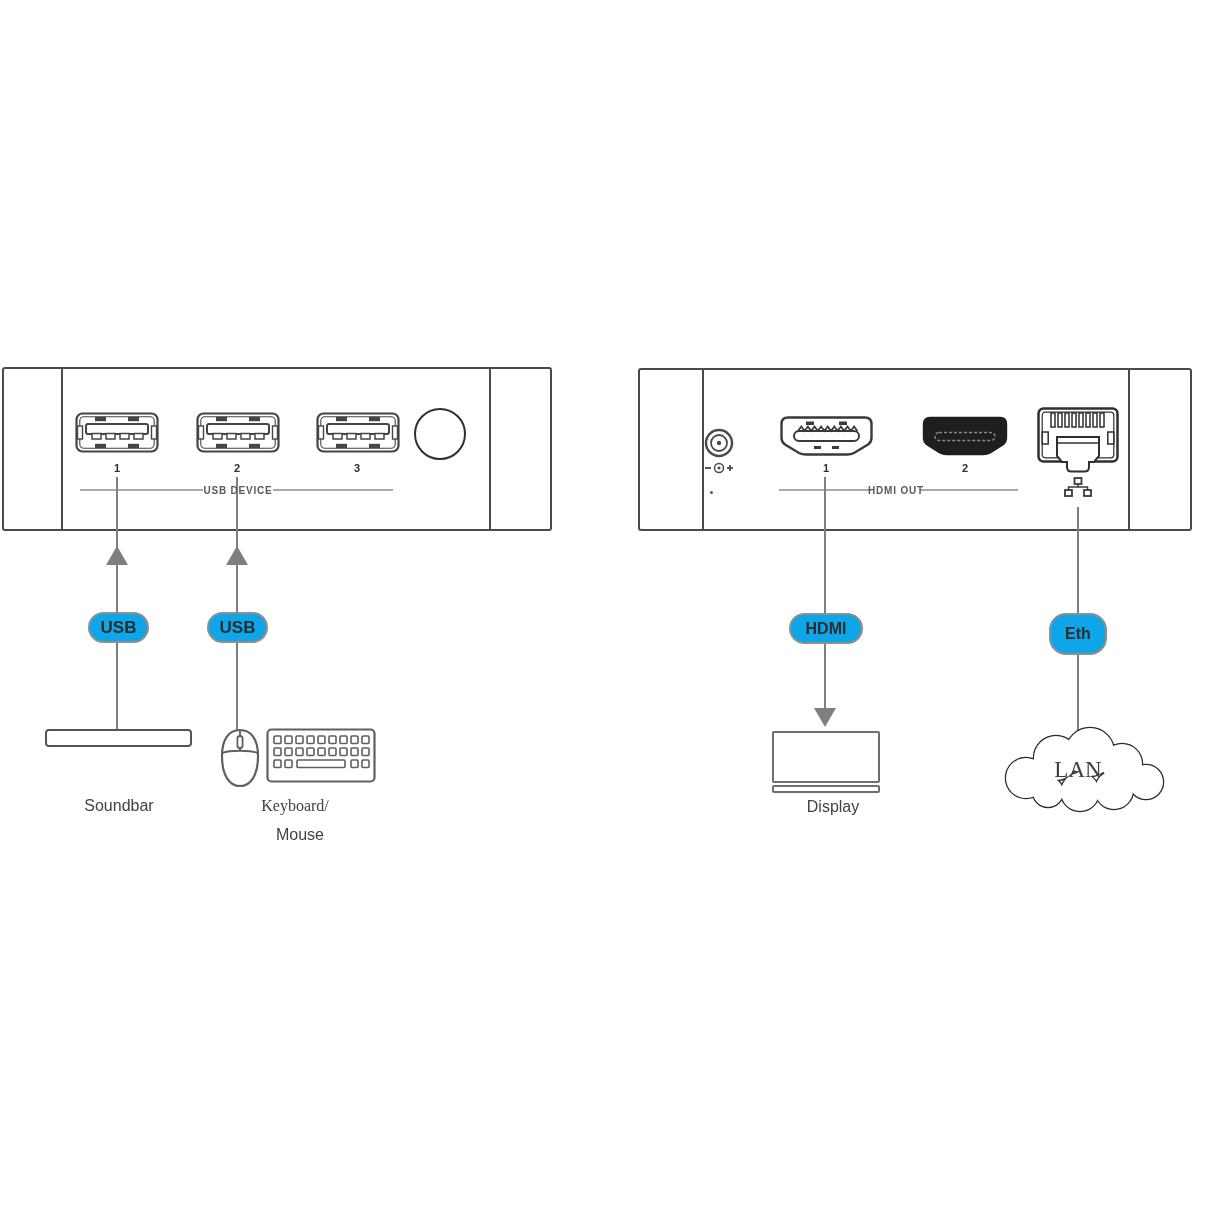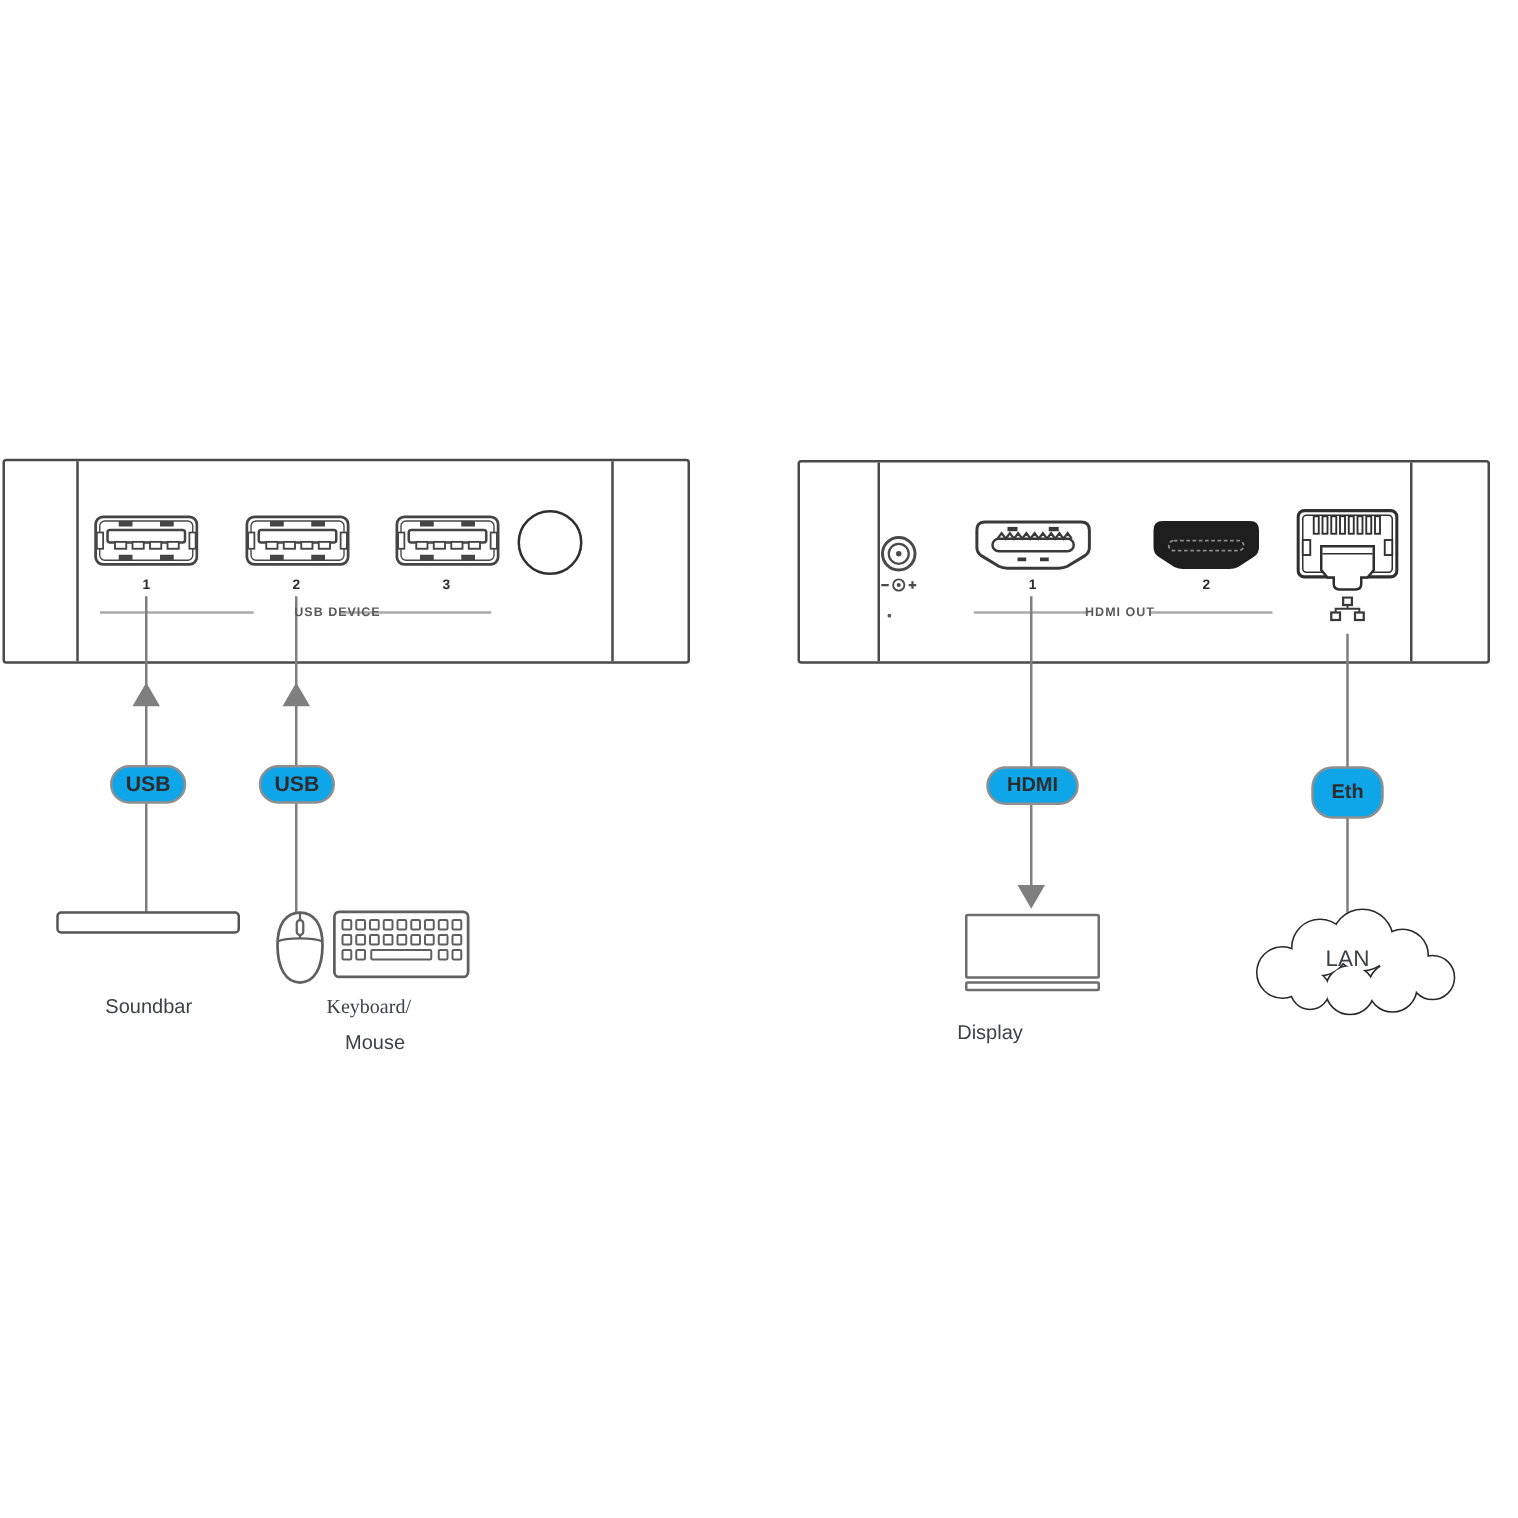--- a/index.html
+++ b/index.html
@@ -79,21 +79,21 @@
   </svg>
 
   <div class="abs" style="left:414px;top:408px;width:52px;height:52px;border:2.5px solid #2f2f2f;border-radius:50%;background:#fff;box-sizing:border-box;z-index:2;"></div>
 
   <div class="abs portnum" style="left:107px;top:462px;width:20px;">1</div>
   <div class="abs portnum" style="left:227px;top:462px;width:20px;">2</div>
   <div class="abs portnum" style="left:347px;top:462px;width:20px;">3</div>
 
   <div class="abs bracket" style="left:80px;top:489px;width:123px;"></div>
   <div class="abs bracket" style="left:273px;top:489px;width:120px;"></div>
-  <div class="abs caption" style="left:203px;top:485px;width:70px;margin-left:32px;">USB DEVICE</div>
+  <div class="abs caption" style="left:203px;top:485px;width:70px;">USB DEVICE</div>
 
   <div class="abs panel" style="left:638px;top:368px;width:554px;height:163px;"></div>
   <div class="abs sep" style="left:702px;top:370px;height:159px;"></div>
   <div class="abs sep" style="left:1128px;top:370px;height:159px;"></div>
 
   <svg class="abs icon" style="left:704px;top:428px;" width="30" height="30" viewBox="0 0 30 30">
     <circle cx="15" cy="15" r="13" fill="#fff" stroke="#4a4a4a" stroke-width="2.4"></circle>
     <circle cx="15" cy="15" r="8" fill="#fff" stroke="#4a4a4a" stroke-width="1.8"></circle>
     <circle cx="15" cy="15" r="2.2" fill="#4a4a4a"></circle>
   </svg>
@@ -222,20 +222,20 @@
       <circle cx="28" cy="54" r="20"></circle>
         <circle cx="58" cy="34" r="22"></circle>
         <circle cx="92" cy="28" r="24"></circle>
       <circle cx="124" cy="40" r="20"></circle>
         <circle cx="148" cy="58" r="17"></circle>
         <circle cx="116" cy="66" r="19"></circle>
       <circle cx="82" cy="68" r="19"></circle>
         <circle cx="50" cy="68" r="15"></circle>
     </g>
   </svg>
-  <div class="abs devlabel" style="left:1038px;top:757px;width:80px;font-size:18px;z-index:5;">LAN</div>
+  <div class="abs devlabel" style="left:1038px;top:757px;width:80px;font-size:23px;z-index:5;font-family:Liberation Serif, serif;">LAN</div>
 
   <div class="abs devlabel" style="left:39px;top:797px;width:160px;">Soundbar</div>
   <div class="abs devlabel" style="left:215px;top:797px;width:160px;font-family:Liberation Serif, serif;">Keyboard/</div>
   <div class="abs devlabel" style="left:220px;top:826px;width:160px;">Mouse</div>
-  <div class="abs devlabel" style="left:712px;top:798px;width:160px;margin-top:20px;">Display</div>
+  <div class="abs devlabel" style="left:753px;top:798px;width:160px;">Display</div>
 
 </div>
 
 </body></html>

